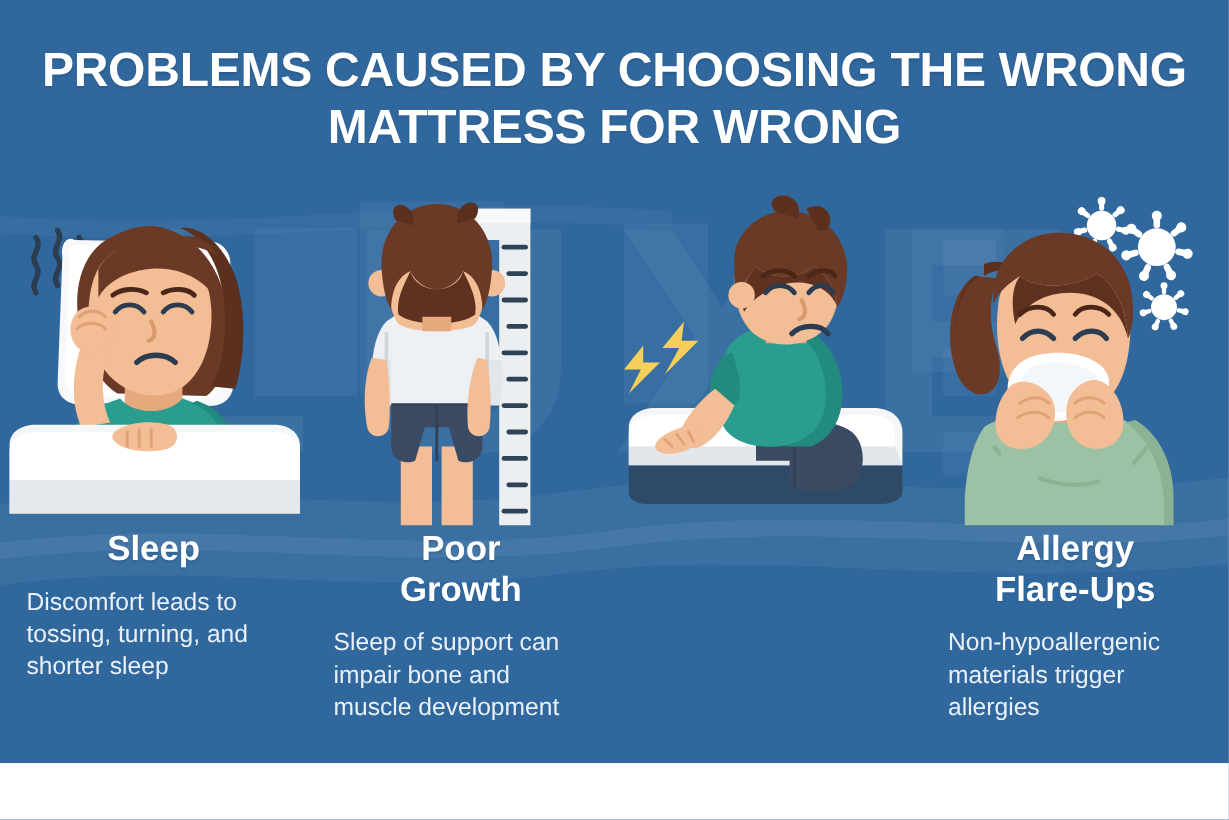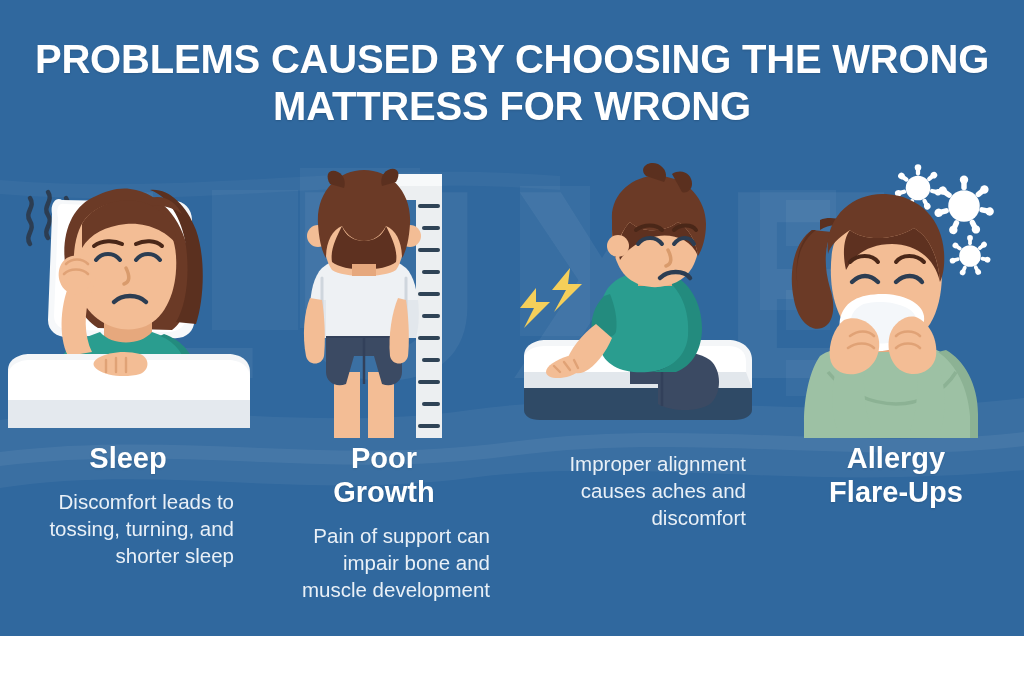--- a/index.html
+++ b/index.html
@@ -80,21 +80,21 @@
     line-height:1.17;
     text-align:center;
     margin-top:4px;
     text-shadow:0 1px 2px rgba(0,0,0,0.13);
     padding:0 6px;
   }
   .body-text{
     color:#e9f0f7;
     font-size:20.5px;
     line-height:1.32;
-    text-align:right;
+    text-align:left;
     margin-top:12px;
     padding:0 14px;
     max-width:240px;
   }
 </style>
 </head>
 <body>
 
 <div class="infographic">
 
@@ -227,21 +227,21 @@
           <path d="M74,24 C68,14 74,8 82,12 C88,15 90,22 88,28 Z" fill="#5b301f"></path>
           <path d="M140,22 C146,12 140,6 132,10 C126,13 124,20 126,26 Z" fill="#5b301f"></path>
 
           <path d="M96,104 L120,104 L120,116 L96,116 Z" fill="#e6a87d"></path>
         </svg>
       </div>
       <div class="heading">
         <span>Poor</span><br>
         <span>Growth</span>
       </div>
-      <div class="body-text">Pain of support can impair bone and muscle development</div>
+      <div class="body-text">Sleep of support can impair bone and muscle development</div>
     </div>
 
     <div class="col">
       <div class="art">
         <svg viewBox="0 0 256 278">
 
           <g>
             <path d="M58,108 L40,130 L54,130 L42,152 L70,124 L56,124 Z" fill="#f5cf5a"></path>
             <path d="M24,128 L8,148 L22,148 L12,168 L38,142 L24,142 Z" fill="#f5cf5a"></path>
           </g>
@@ -275,21 +275,20 @@
           <circle cx="106" cy="86" r="11" fill="#f3bd95"></circle>
 
           <path d="M126,84 C132,76 144,76 150,84" stroke="#2c3d52" stroke-width="4" fill="none" stroke-linecap="round"></path>
           <path d="M162,84 C168,76 178,76 182,84" stroke="#2c3d52" stroke-width="4" fill="none" stroke-linecap="round"></path>
           <path d="M124,70 C132,64 144,64 150,70" stroke="#4a2718" stroke-width="4" fill="none" stroke-linecap="round"></path>
           <path d="M162,70 C168,64 180,64 184,70" stroke="#4a2718" stroke-width="4" fill="none" stroke-linecap="round"></path>
           <path d="M156,90 C160,98 160,104 154,106" stroke="#d99b6c" stroke-width="3.5" fill="none" stroke-linecap="round"></path>
           <path d="M148,118 C156,110 172,110 178,118" stroke="#2c3d52" stroke-width="4.5" fill="none" stroke-linecap="round"></path>
         </svg>
       </div>
-      <div class="body-text">Improper alignment causes aches and discomfort</div>
     </div>
 
     <div class="col">
       <div class="art">
 
         <svg viewBox="0 0 256 278">
           <g fill="#ffffff">
             <g transform="translate(150,28) scale(0.82)">
               <circle cx="0" cy="0" r="15"></circle>
               <g>
@@ -418,16 +417,17 @@
           <path d="M82,176 C90,170 100,170 106,176" stroke="#e0a276" stroke-width="2.6" fill="none" stroke-linecap="round"></path>
           <path d="M80,188 C88,182 100,182 106,188" stroke="#e0a276" stroke-width="2.6" fill="none" stroke-linecap="round"></path>
           <path d="M128,176 C134,170 146,170 152,176" stroke="#e0a276" stroke-width="2.6" fill="none" stroke-linecap="round"></path>
           <path d="M128,188 C134,182 146,182 152,188" stroke="#e0a276" stroke-width="2.6" fill="none" stroke-linecap="round"></path>
         </svg>
       </div>
       <div class="heading">
         <span>Allergy</span><br>
         <span>Flare-Ups</span>
       </div>
+      <div class="body-text">Non-hypoallergenic materials trigger allergies</div>
     </div>
 
   </div>
 </div>
 
 </body></html>

